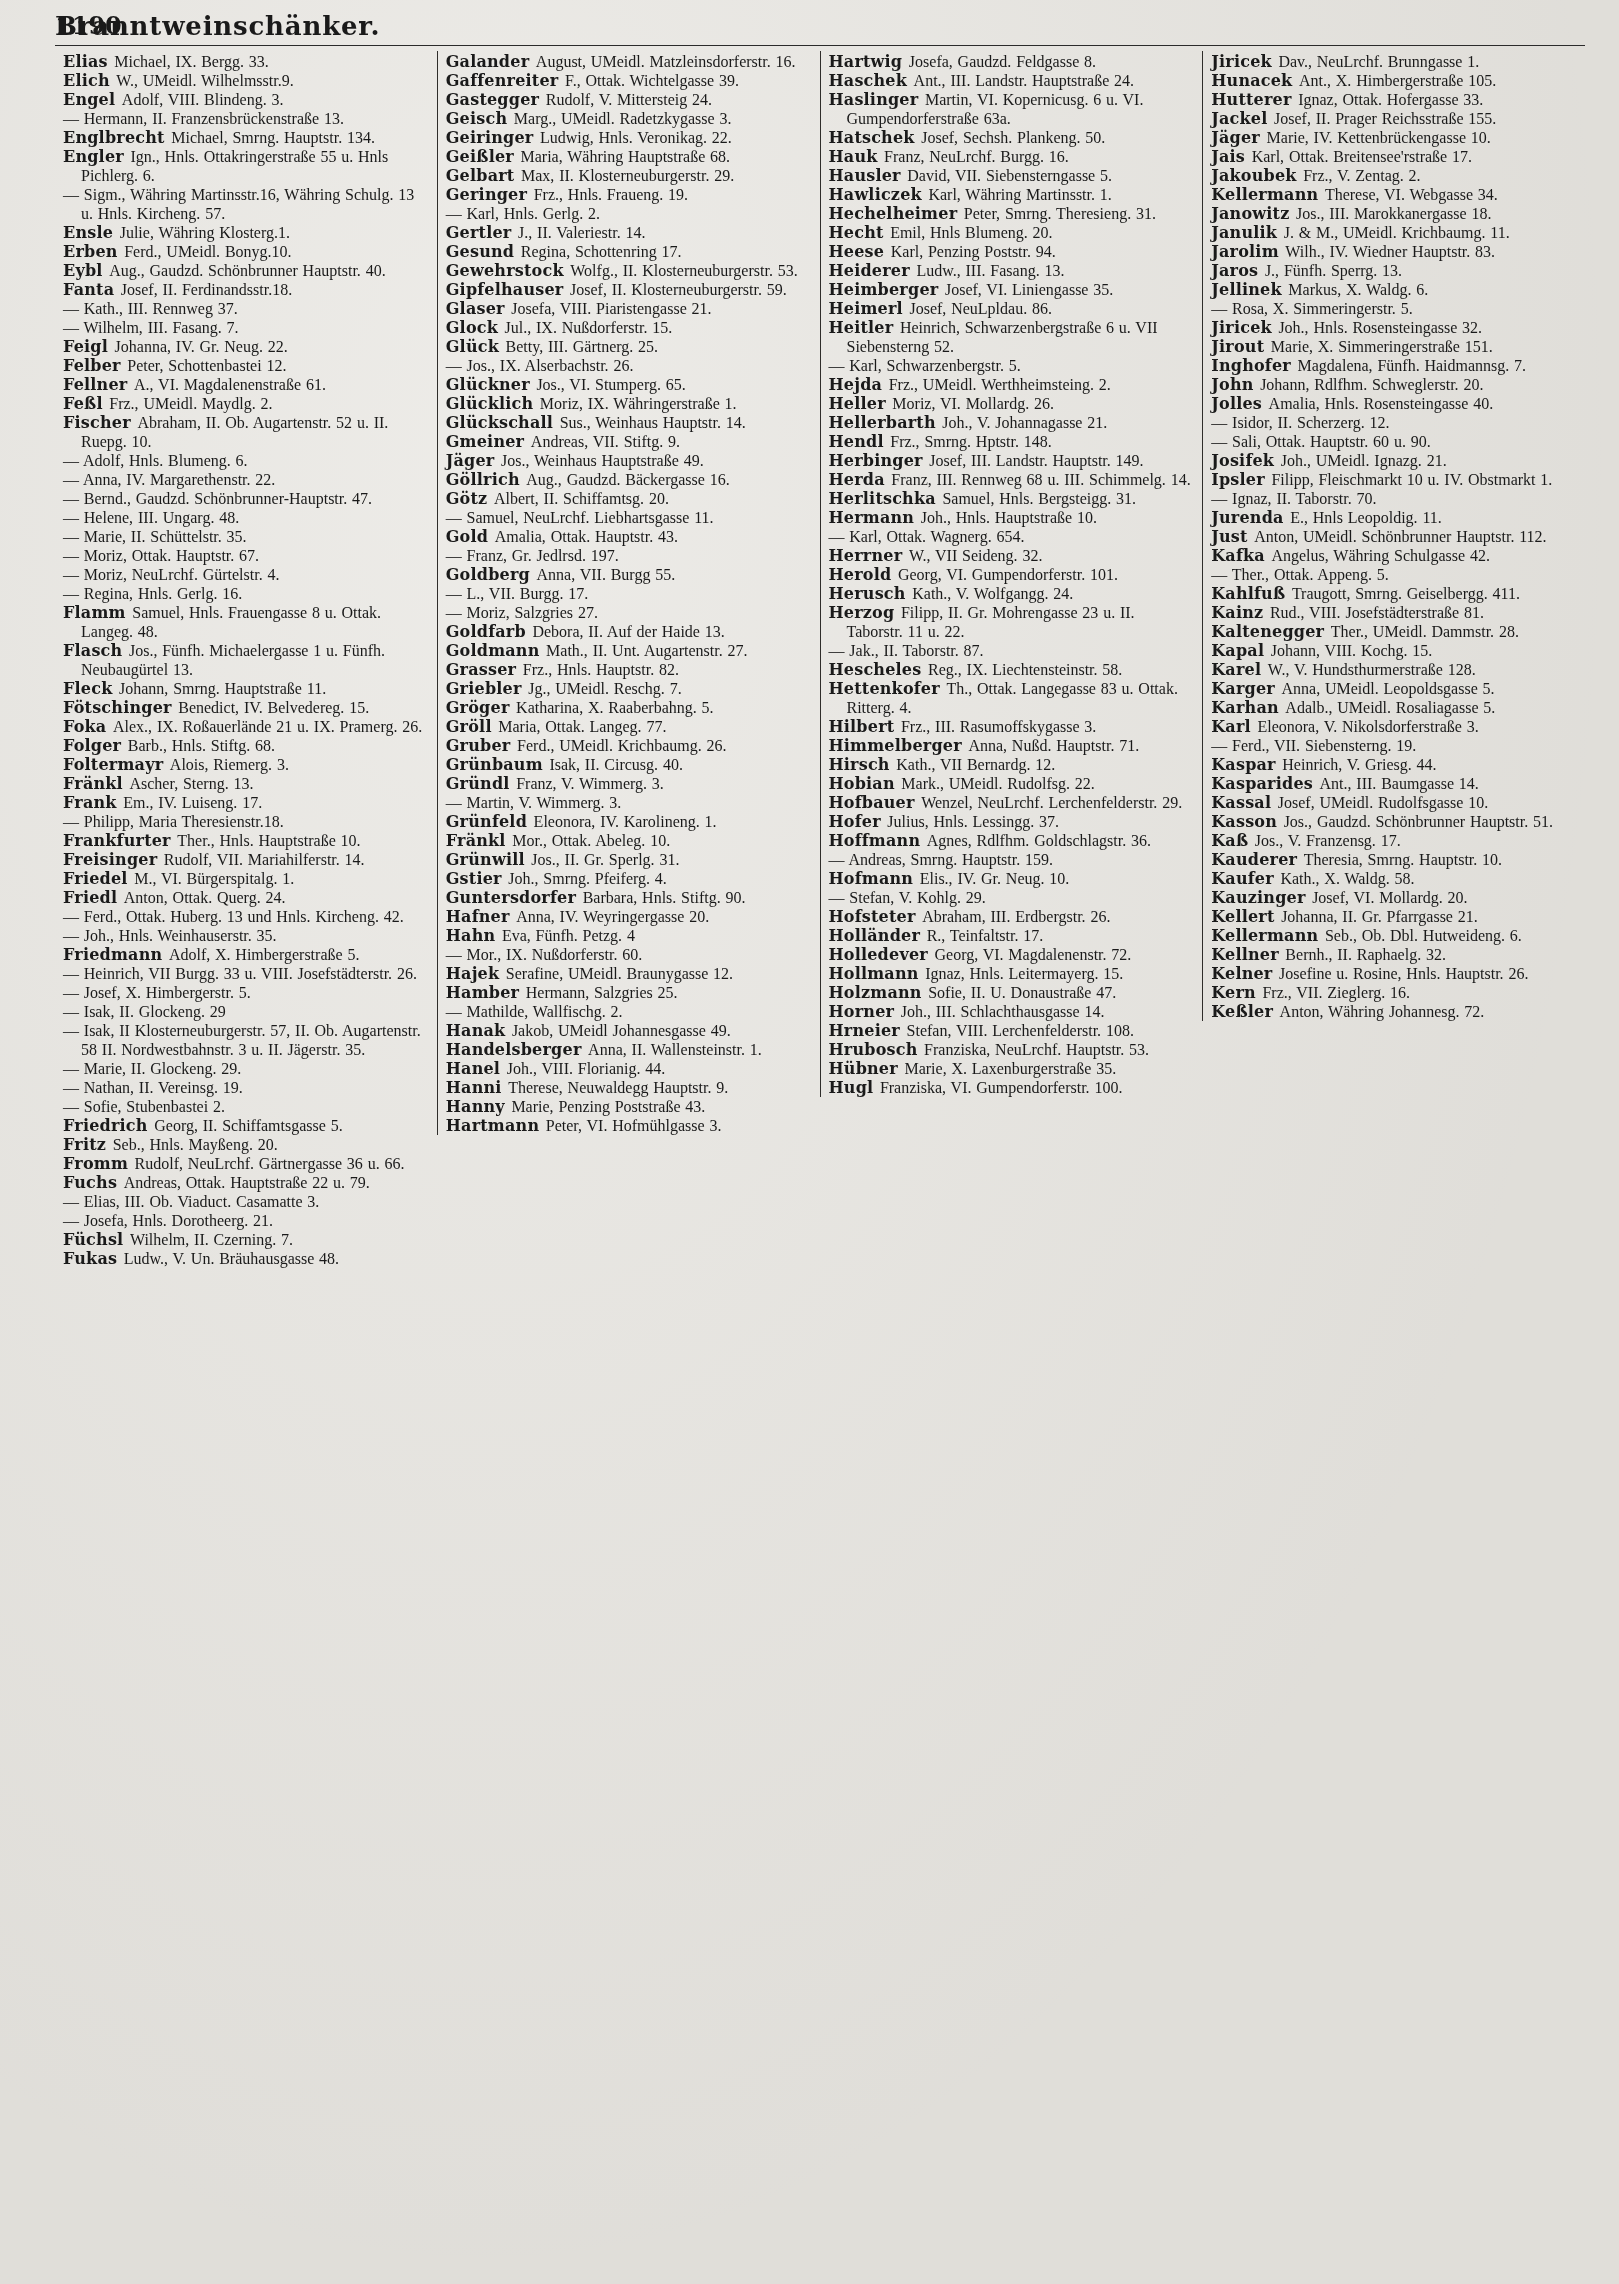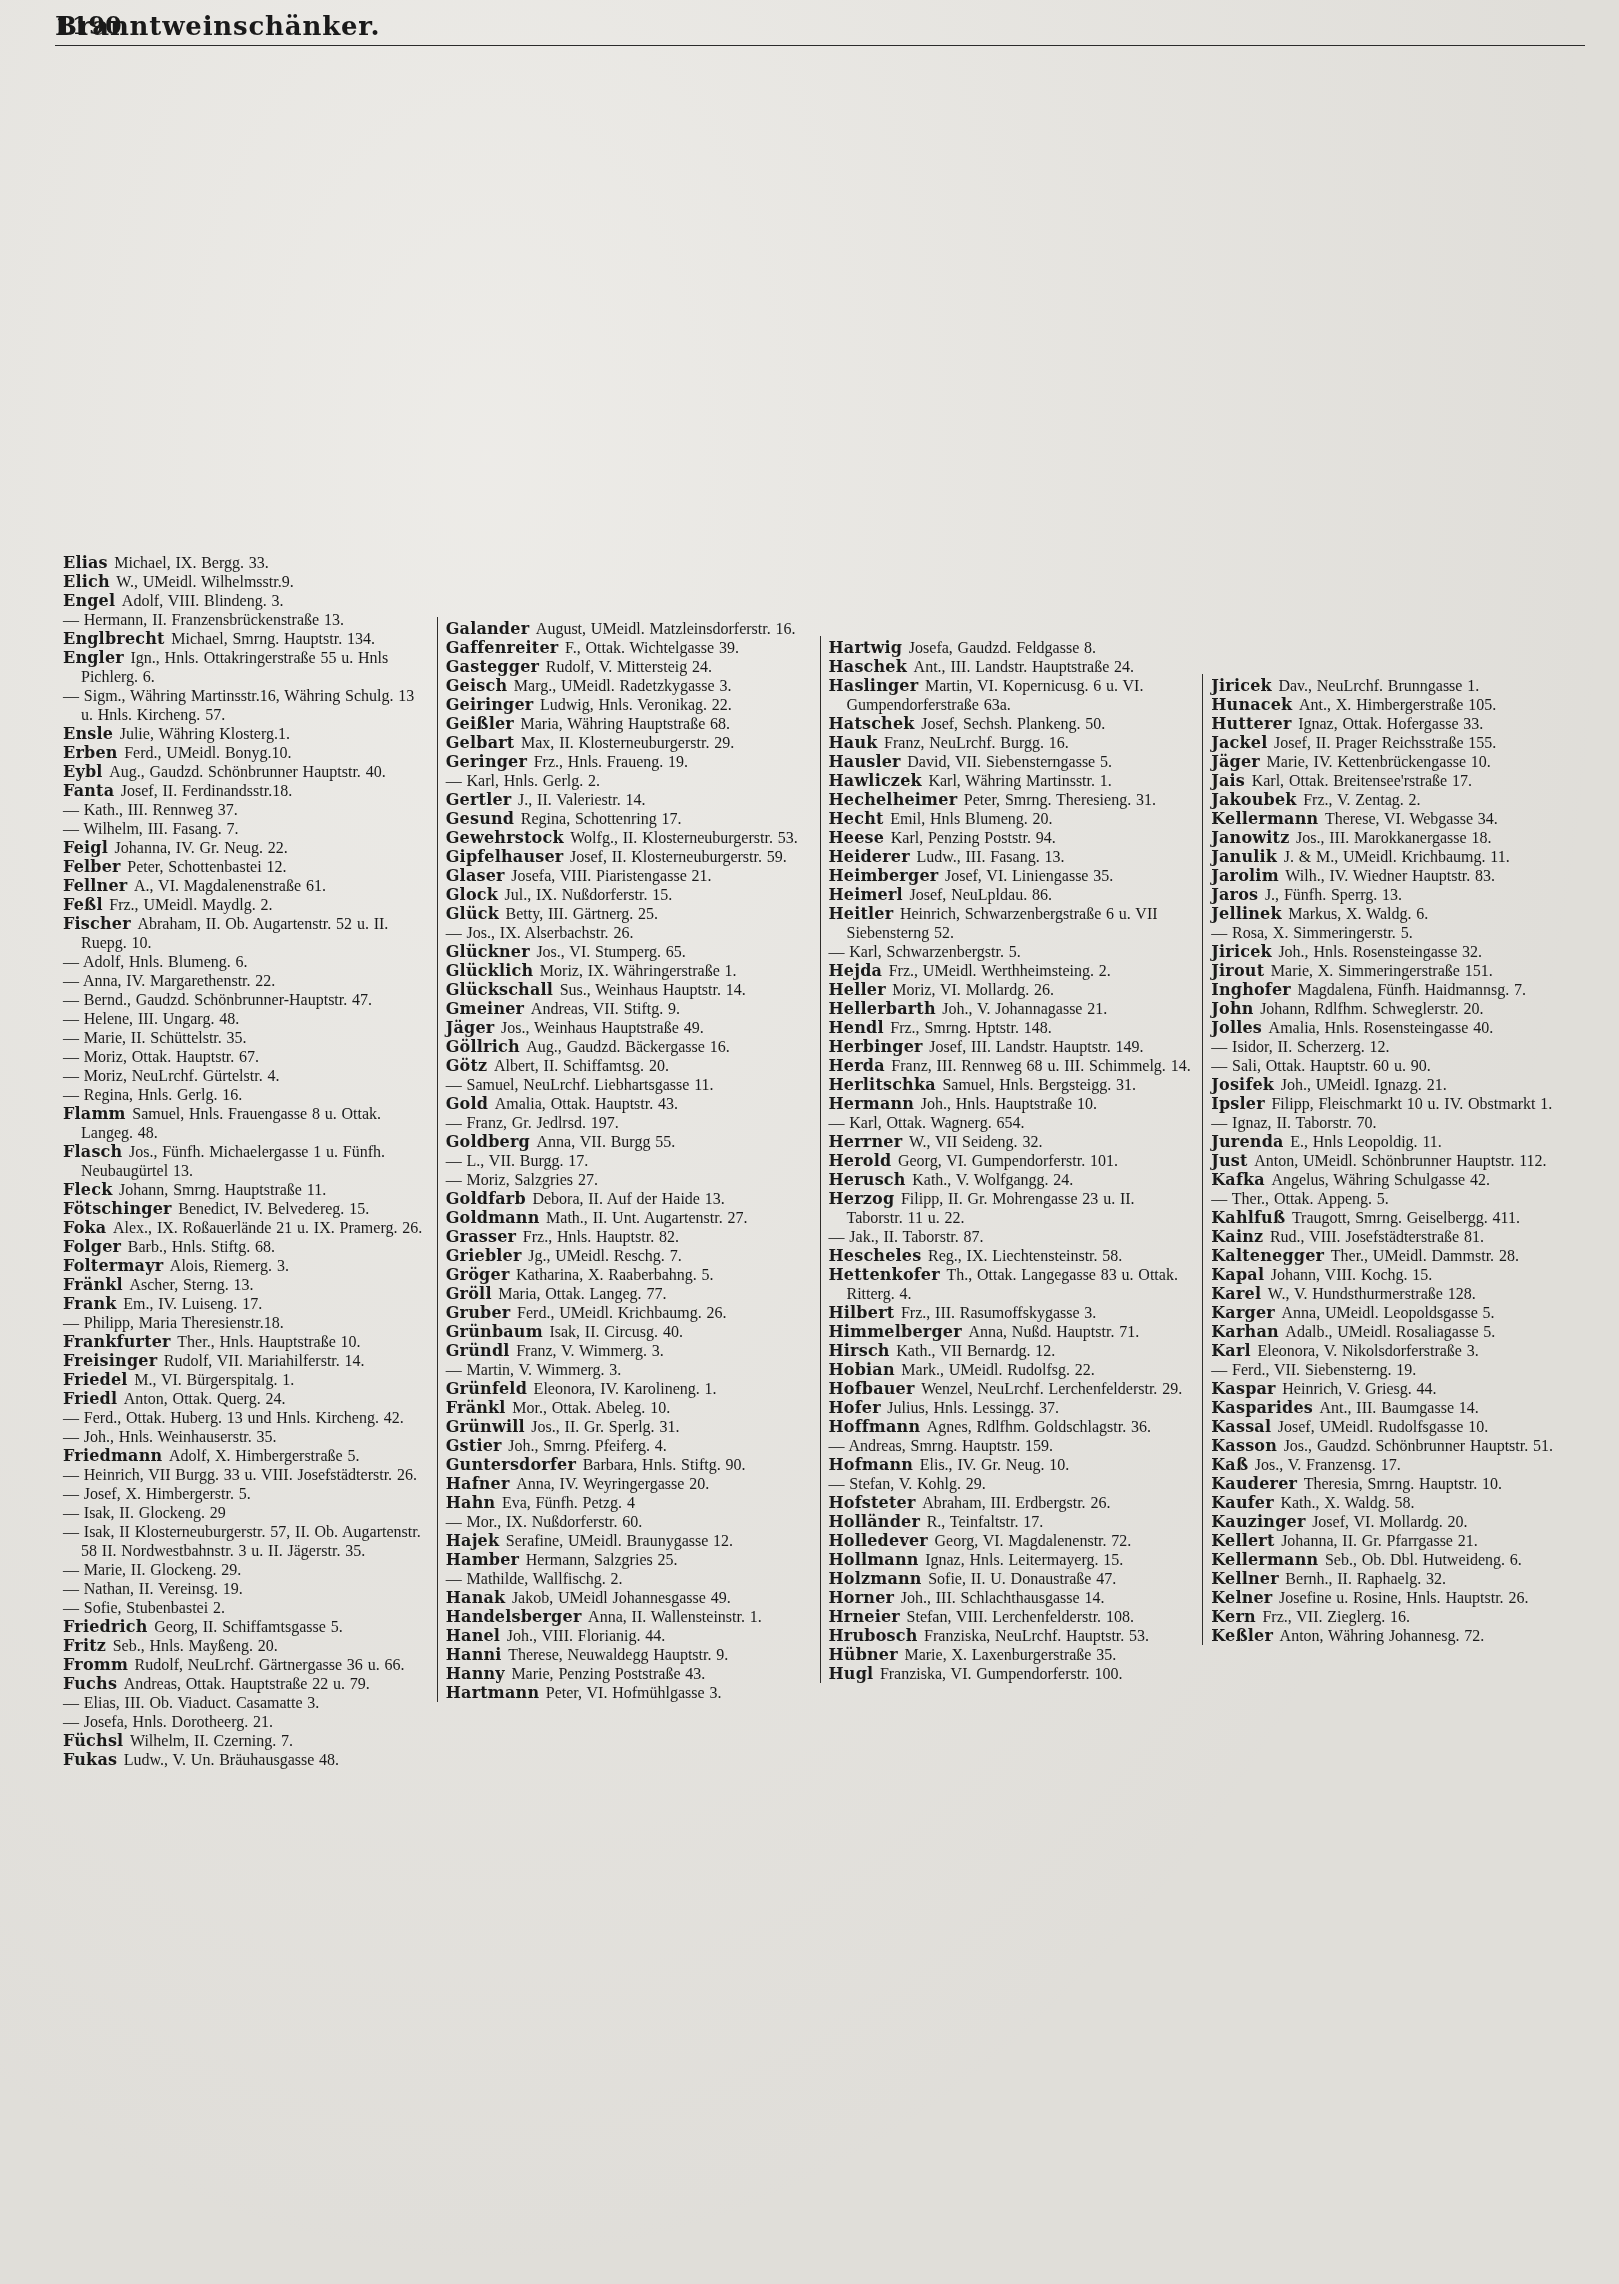--- a/index.html
+++ b/index.html
@@ -44,21 +44,21 @@
     font-size: 26px;
     letter-spacing: 0.8px;
   }
   .header-rule {
     border: 0;
     border-top: 1.6px solid #2b2b2b;
     margin: 1.6px 0 4.9px 0;
   }
   .columns {
     display: flex;
-    align-items: center;
+    align-items: flex-start;
     height: 2218px;
     overflow: hidden;
   }
   .col {
     flex: 1 1 0;
     padding: 1.6px 8px 0 8px;
     overflow: hidden;
   }
   .col + .col {
     border-left: 1.6px solid #2f2d2a;

